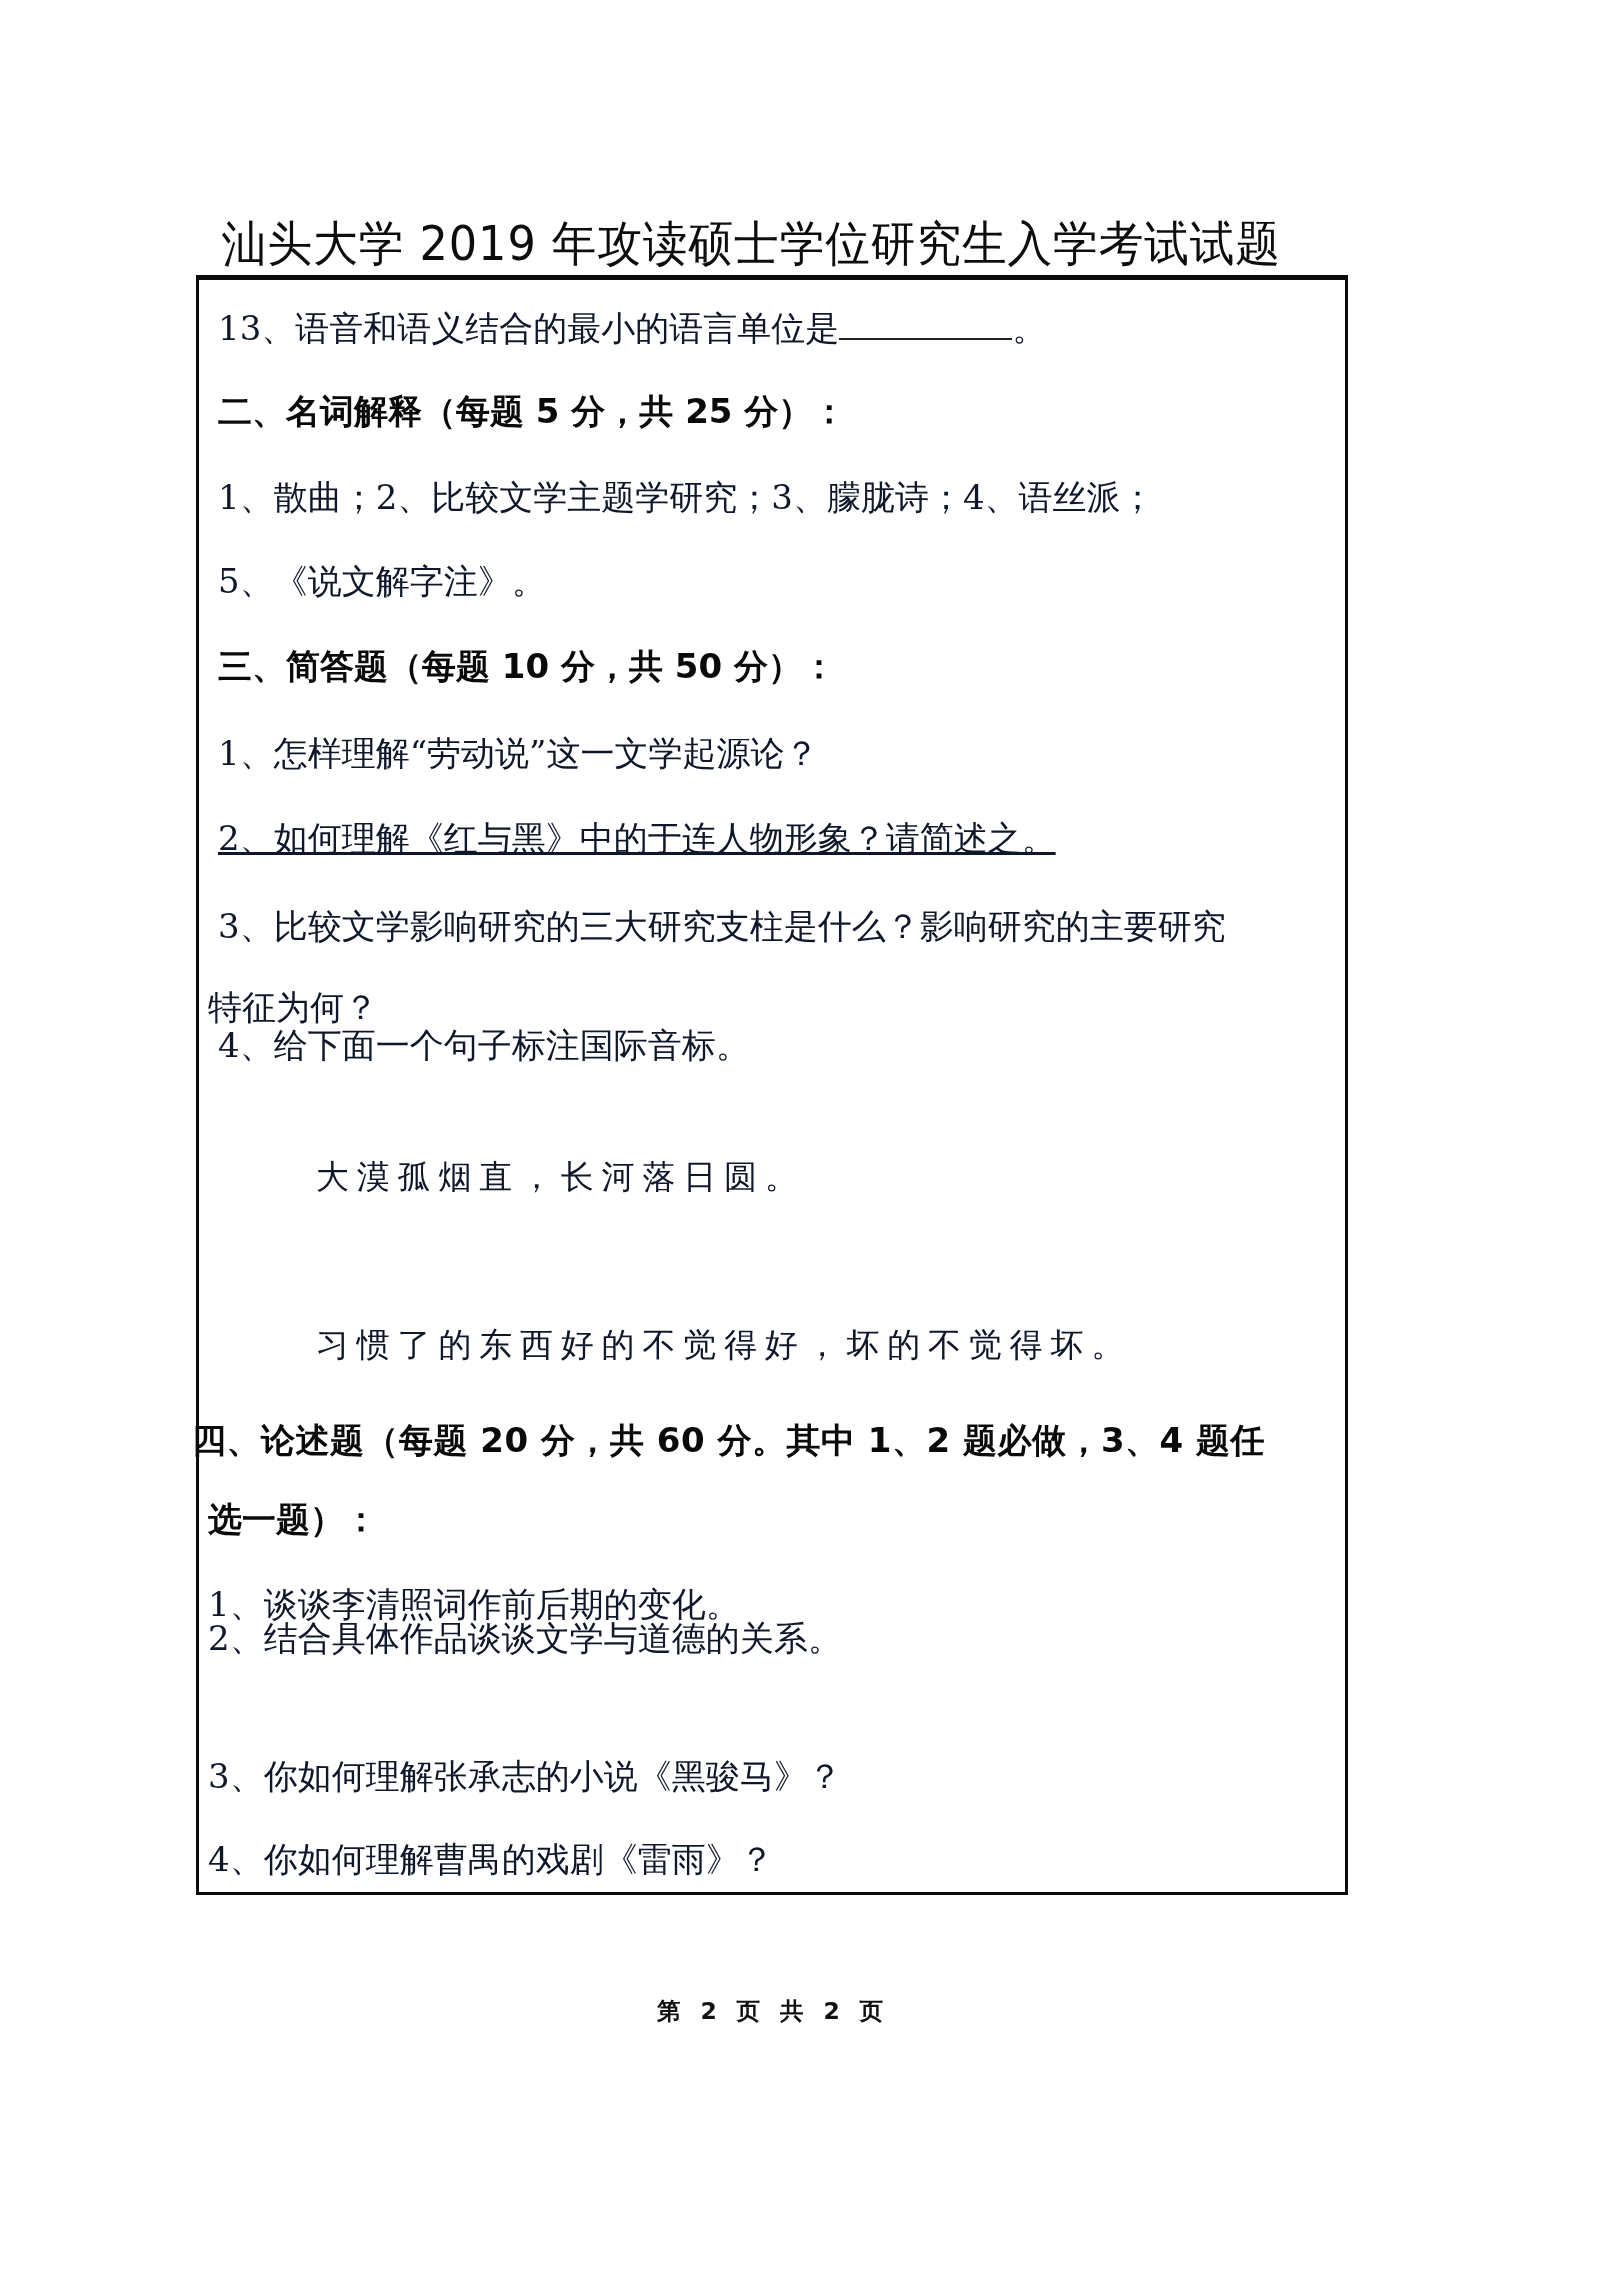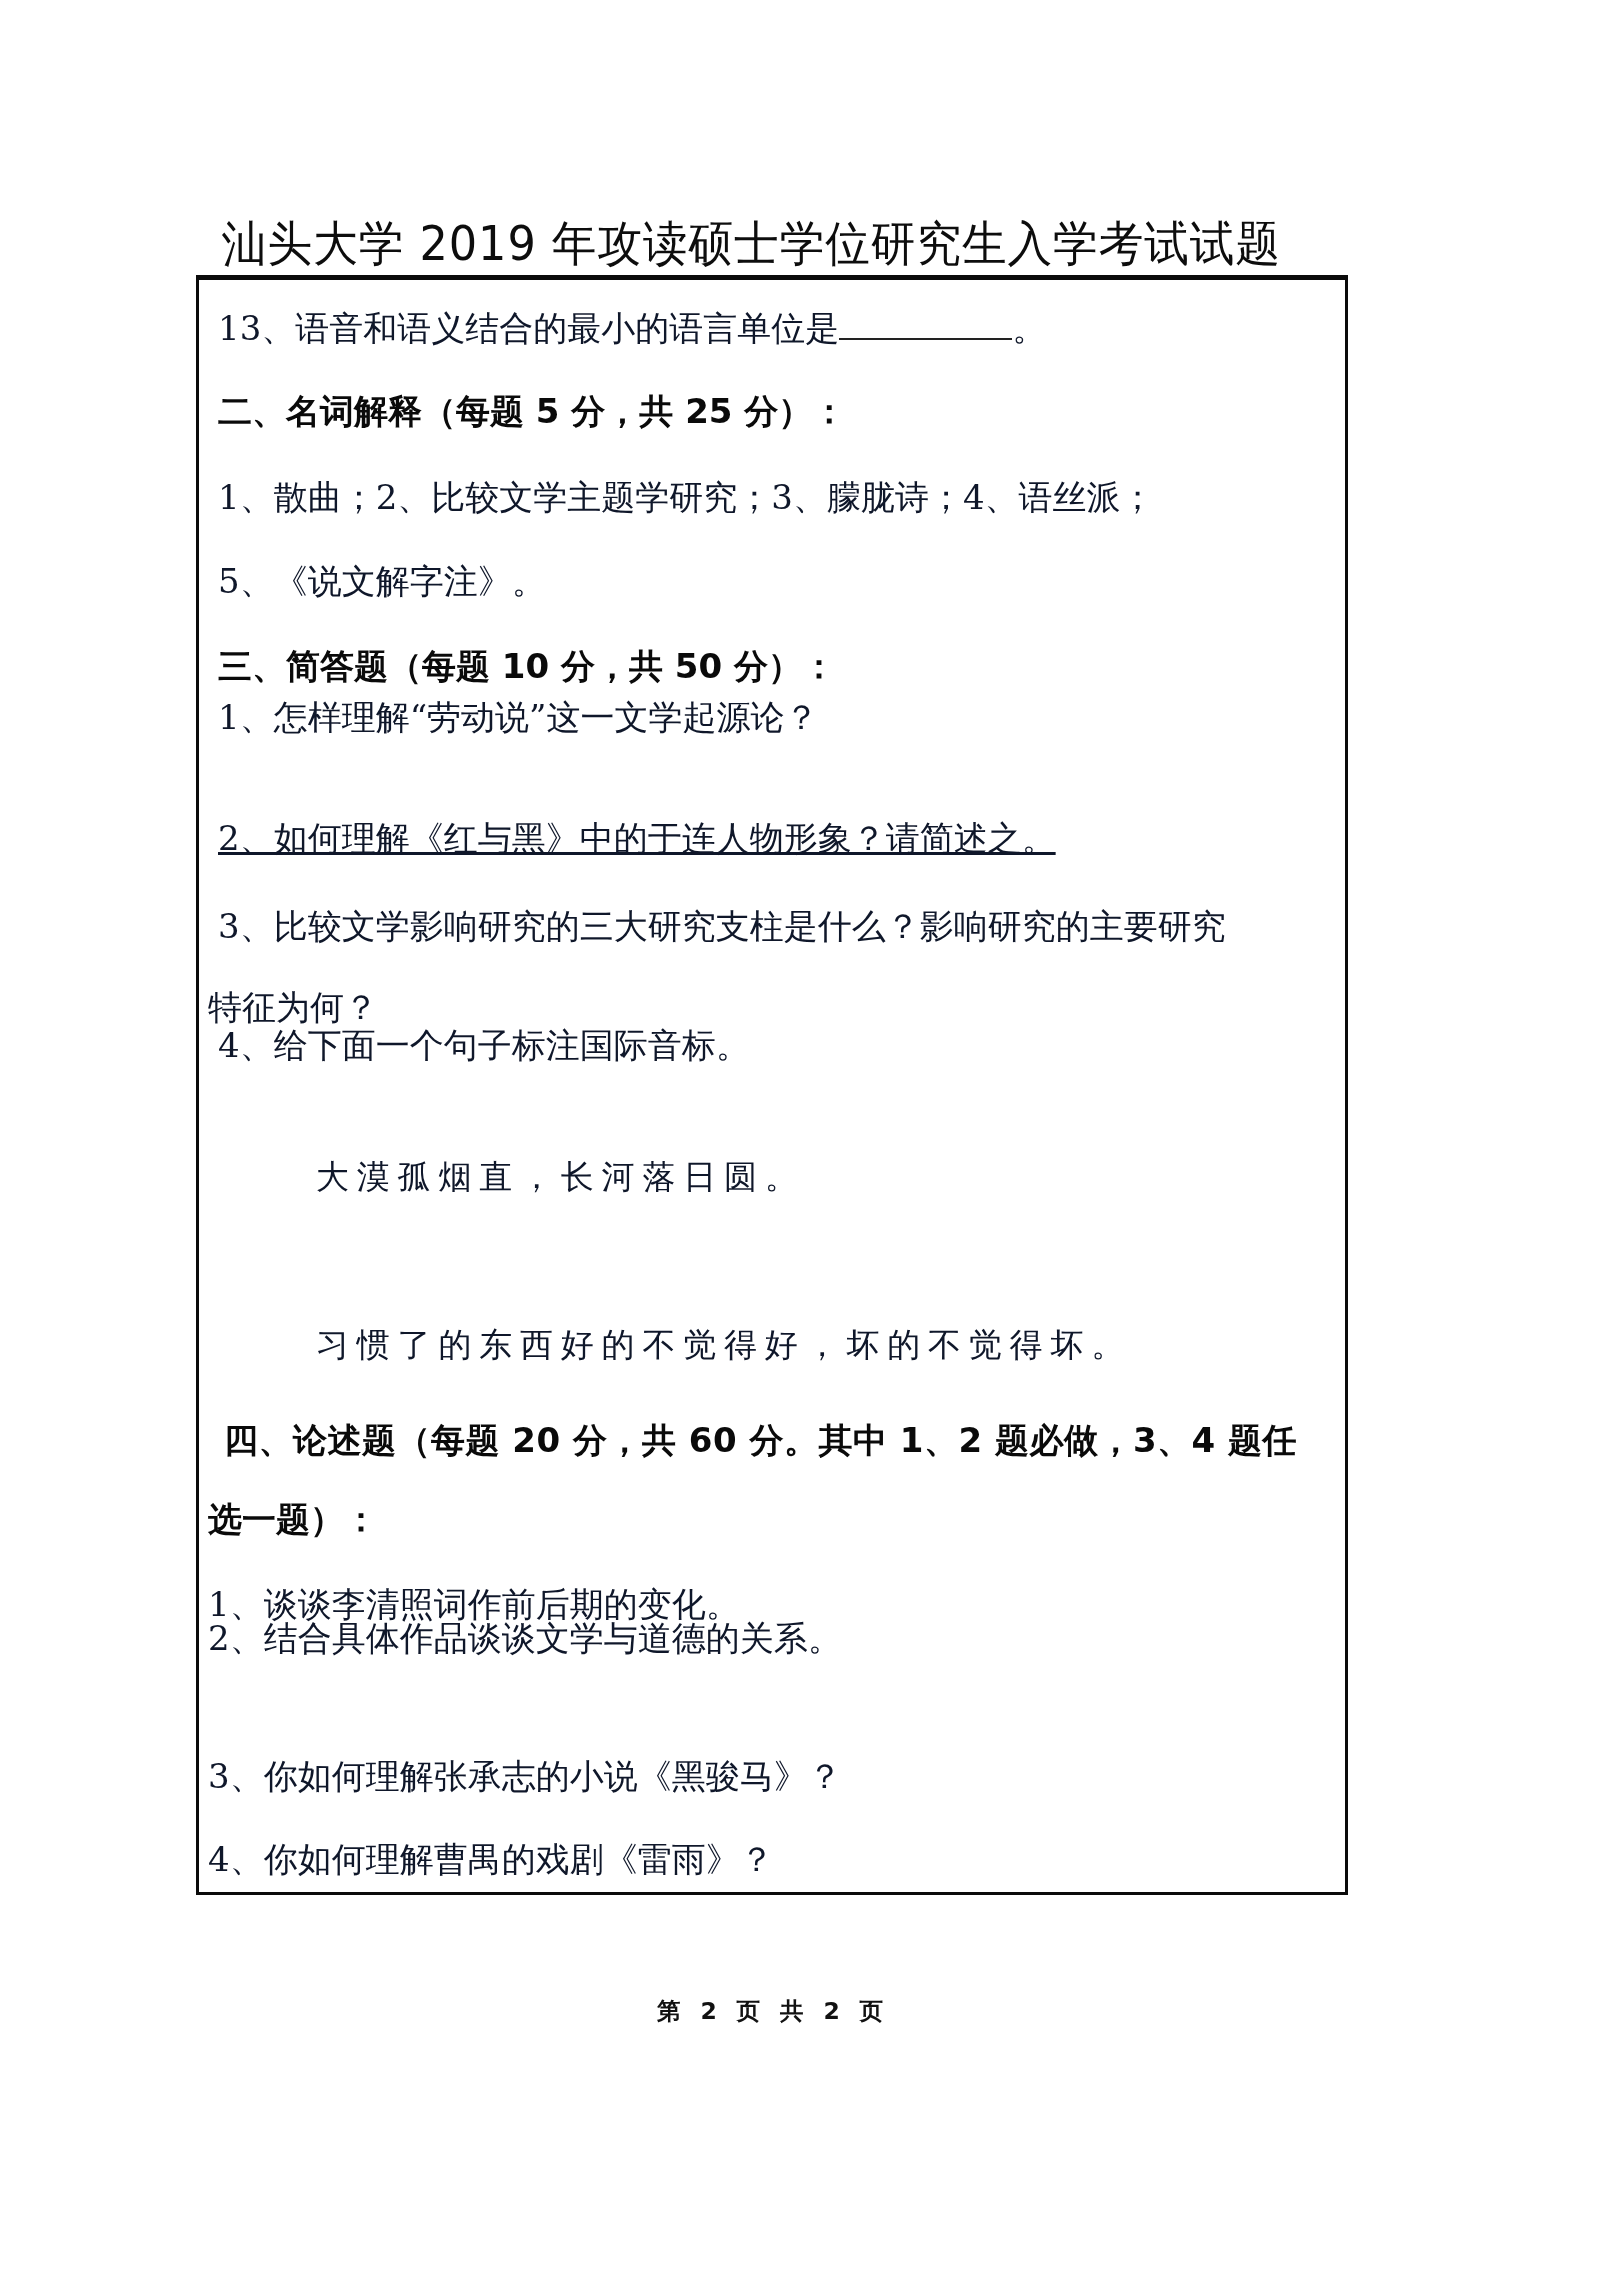--- a/index.html
+++ b/index.html
@@ -43,29 +43,29 @@
 
   <div class="box"></div>
 
   <div class="line" style="top:307px;"><span>13、语音和语义结合的最小的语言单位是</span><span class="blank"></span><span>。</span></div>
 
   <div class="line heading" style="top:390px;">二、名词解释（每题 5 分，共 25 分）：</div>
   <div class="line" style="top:476px;">1、散曲；2、比较文学主题学研究；3、朦胧诗；4、语丝派；</div>
   <div class="line" style="top:560px;">5、《说文解字注》。</div>
 
   <div class="line heading" style="top:645px;">三、简答题（每题 10 分，共 50 分）：</div>
-  <div class="line" style="top:696px;">1、怎样理解“劳动说”这一文学起源论？</div>
+  <div class="line" style="top:732px;">1、怎样理解“劳动说”这一文学起源论？</div>
   <div class="line" style="top:817px;text-decoration:underline;">2、如何理解《红与黑》中的于连人物形象？请简述之。</div>
   <div class="line" style="top:905px;">3、比较文学影响研究的三大研究支柱是什么？影响研究的主要研究</div>
   <div class="line" style="top:986px; left:208px;">特征为何？</div>
   <div class="line" style="top:1024px;">4、给下面一个句子标注国际音标。</div>
   <div class="line example" style="top:1155px;">大漠孤烟直，长河落日圆。</div>
   <div class="line example" style="top:1323px;">习惯了的东西好的不觉得好，坏的不觉得坏。</div>
 
-  <div class="line heading" style="top:1419px; left:224px; letter-spacing:0.5px;">四、论述题（每题 20 分，共 60 分。其中 1、2 题必做，3、4 题任</div>
+  <div class="line heading" style="top:1419px; left:192px; letter-spacing:0.5px;">四、论述题（每题 20 分，共 60 分。其中 1、2 题必做，3、4 题任</div>
   <div class="line heading" style="top:1498px; left:208px;">选一题）：</div>
   <div class="line" style="top:1583px; left:208px;">1、谈谈李清照词作前后期的变化。</div>
   <div class="line" style="top:1617px; left:208px;">2、结合具体作品谈谈文学与道德的关系。</div>
   <div class="line" style="top:1755px; left:208px;">3、你如何理解张承志的小说《黑骏马》？</div>
   <div class="line" style="top:1838px; left:208px;">4、你如何理解曹禺的戏剧《雷雨》？</div>
 
   <div class="footer">第 2 页 共 2 页</div>
 </div>
 
 

